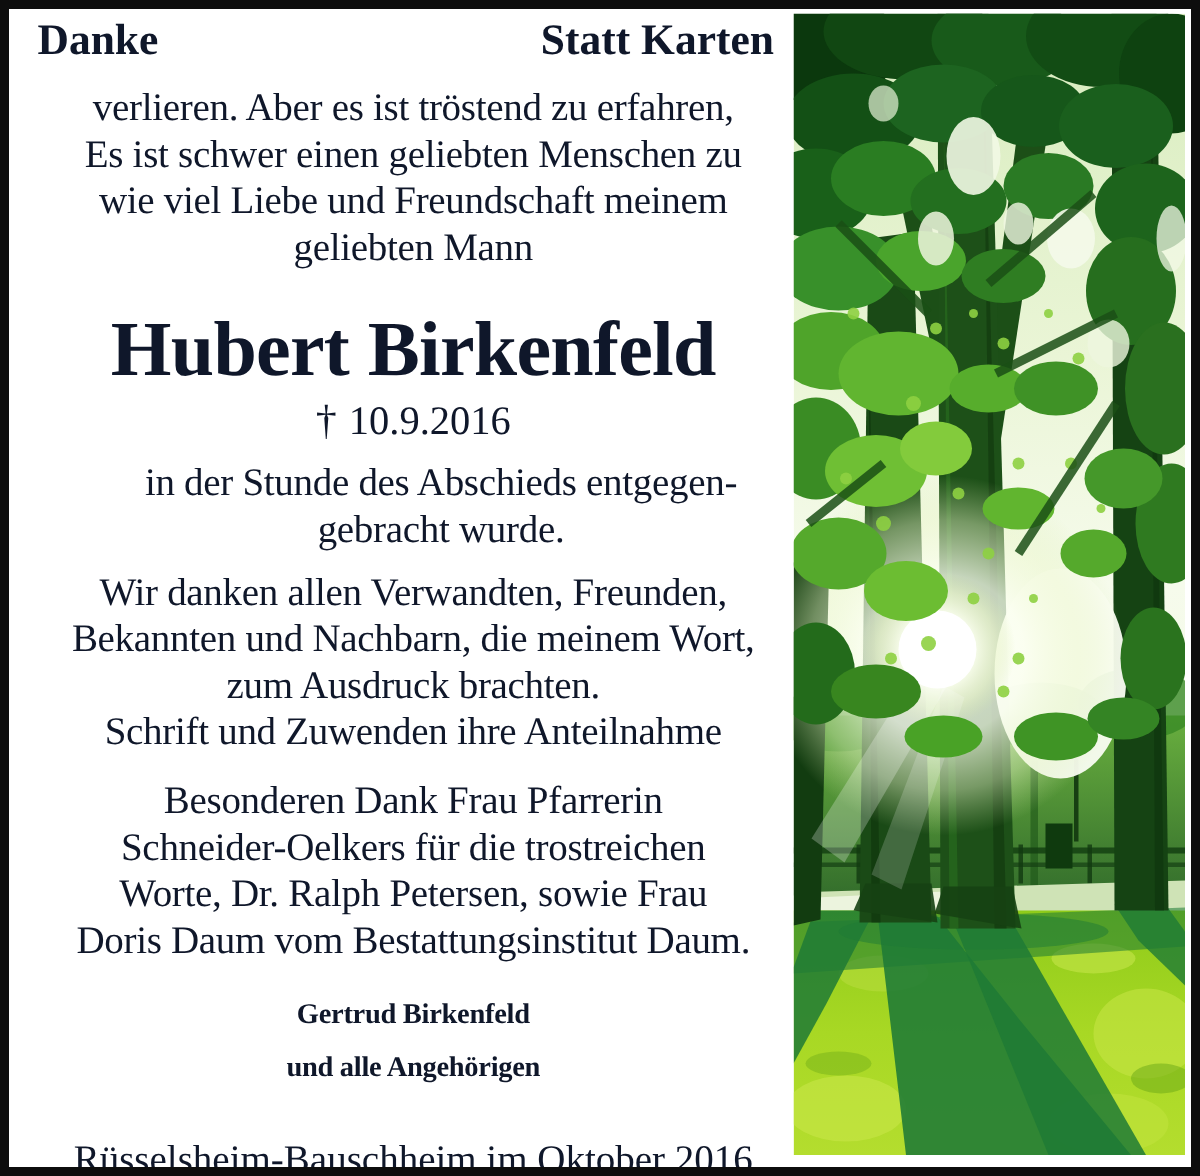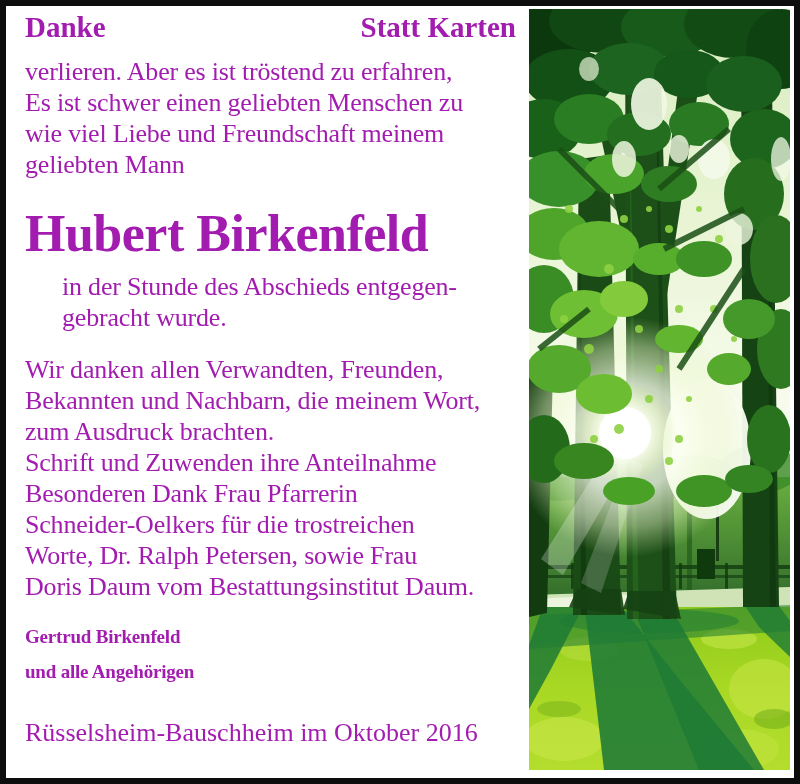--- a/index.html
+++ b/index.html
@@ -3,22 +3,23 @@
 <meta charset="utf-8">
 <style>
   html,body{margin:0;padding:0;background:#ffffff;}
   .page{
     position:relative;
     width:800px;height:784px;
     box-sizing:border-box;
     border:6px solid #0d0d0d;
     background:#ffffff;
     font-family:"Liberation Serif","DejaVu Serif",serif;
-    color:#a21caf;
+    color:#0f172a;
     overflow:hidden;
+    text-align:center;
   }
   .text-col{
     position:absolute;
     left:19px;top:4px;width:501px;
   }
   .header-row{
     display:flex;
     justify-content:space-between;
     align-items:baseline;
     font-weight:bold;
@@ -41,22 +42,22 @@
     letter-spacing:-0.5px;
     white-space:nowrap;
   }
   .date-line{
     font-size:27px;
     line-height:32px;
     margin-top:2px;
   }
   .cross{font-size:28px;margin-right:8px;}
   .p2{margin-top:9px;margin-left:37px;}
-  .p3{margin-top:21px;}
-  .p4{}
+  .p3{margin-top:11px;}
+  .p4{margin-top:15px;}
   .signature{
     margin-top:17px;
     font-size:19px;
     font-weight:bold;
     line-height:35px;
     letter-spacing:-0.2px;
   }
   .place-line{
     margin-top:28px;
     font-size:26px;
@@ -85,20 +86,23 @@
 
     <div class="para intro">
         <div>verlieren. Aber es ist tröstend zu erfahren,</div>
         <div>Es ist schwer einen geliebten Menschen zu</div>
         <div>wie viel Liebe und Freundschaft meinem</div>
         <div>geliebten Mann</div>
       </div>
 
     <div class="deceased-name">Hubert Birkenfeld</div>
 
+    <div class="date-line">
+      <span class="cross">†</span><span>10.9.2016</span>
+    </div>
 
     <div class="para p2">
         <div>in der Stunde des Abschieds entgegen-</div>
         <div>gebracht wurde.</div>
       </div>
 
     <div class="para p3">
         <div>Wir danken allen Verwandten, Freunden,</div>
         <div>Bekannten und Nachbarn, die meinem Wort,</div>
         <div>zum Ausdruck brachten.</div>

